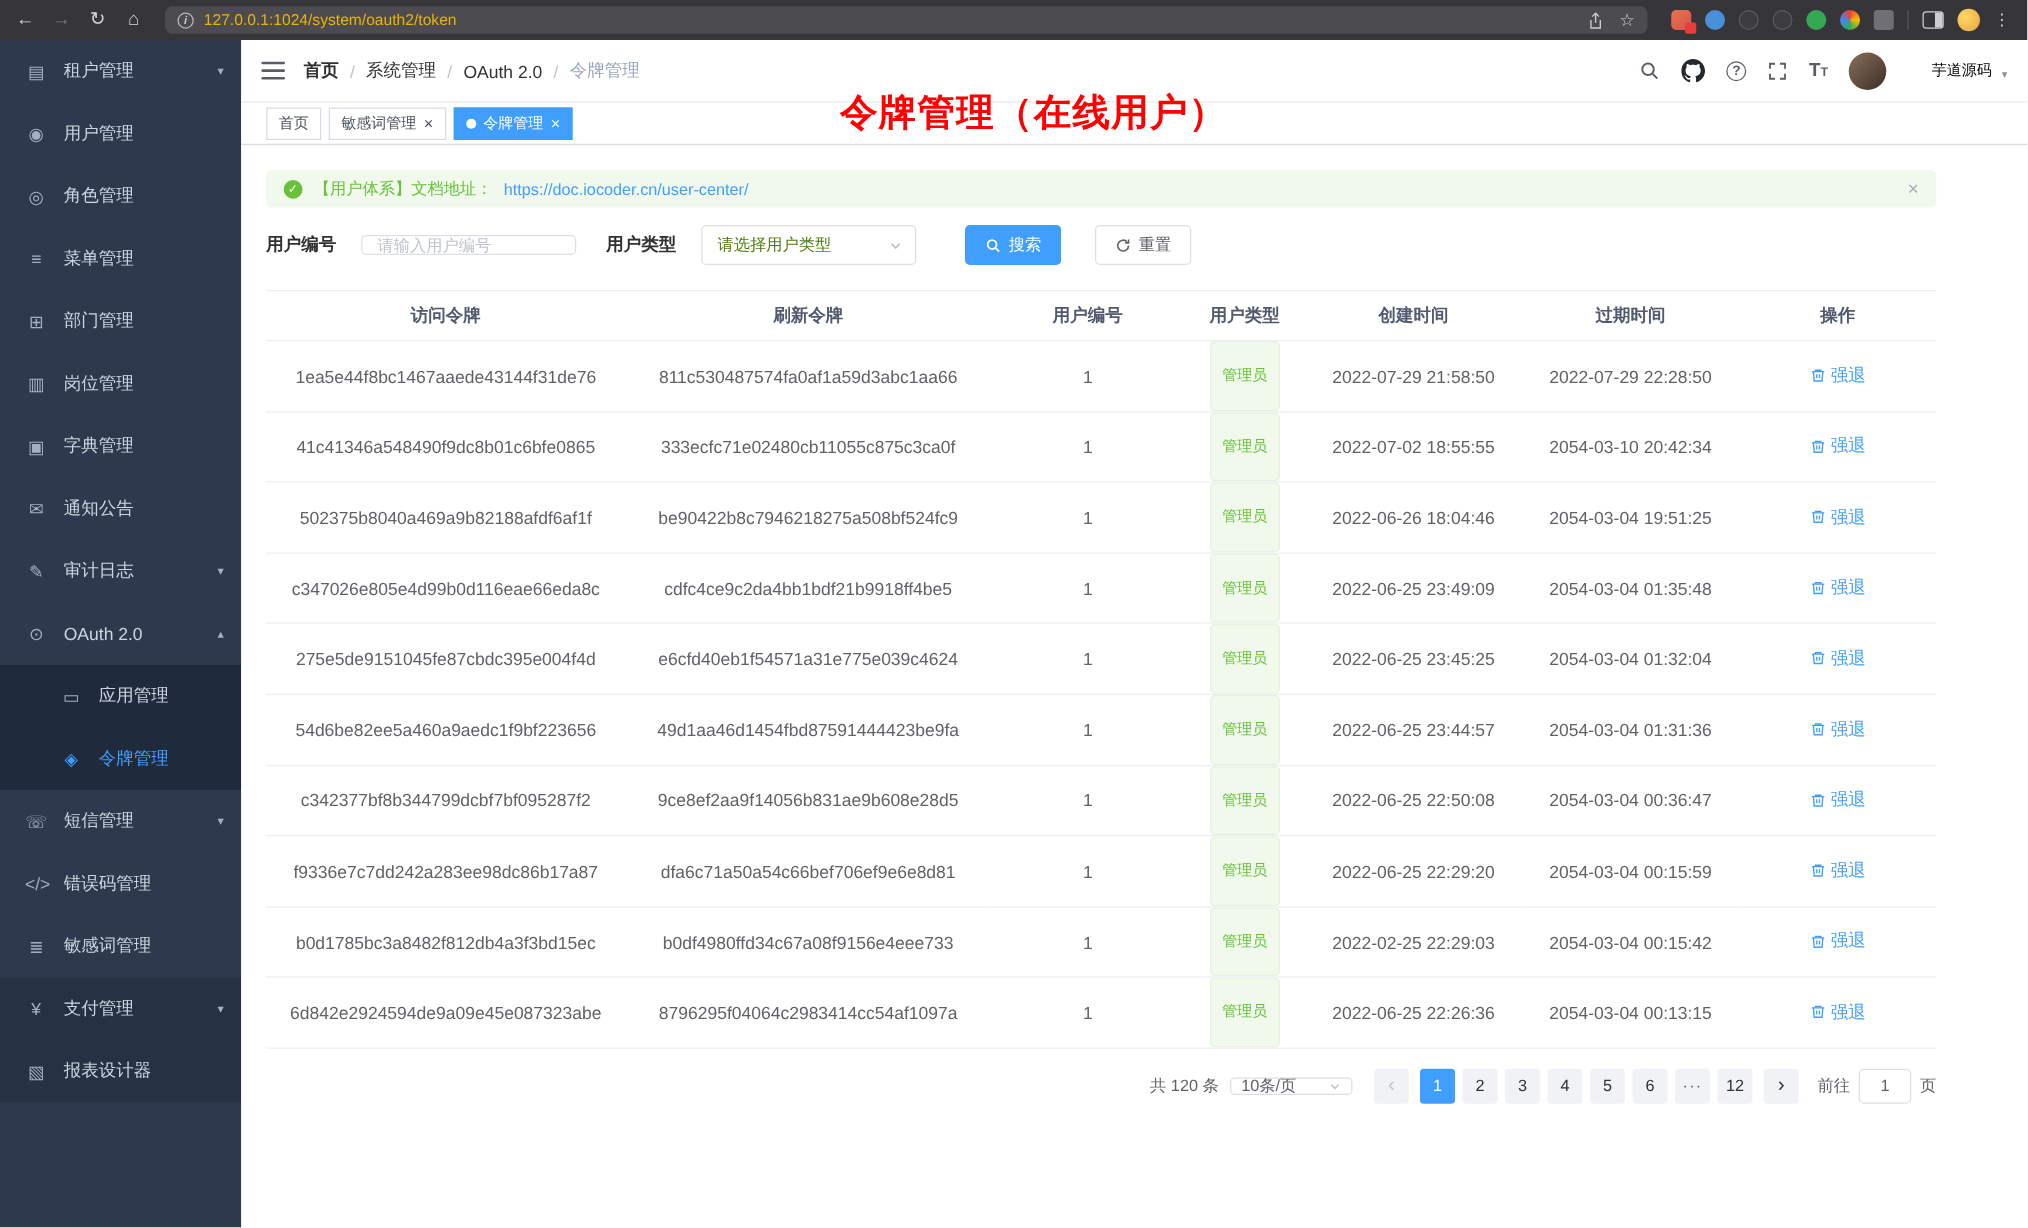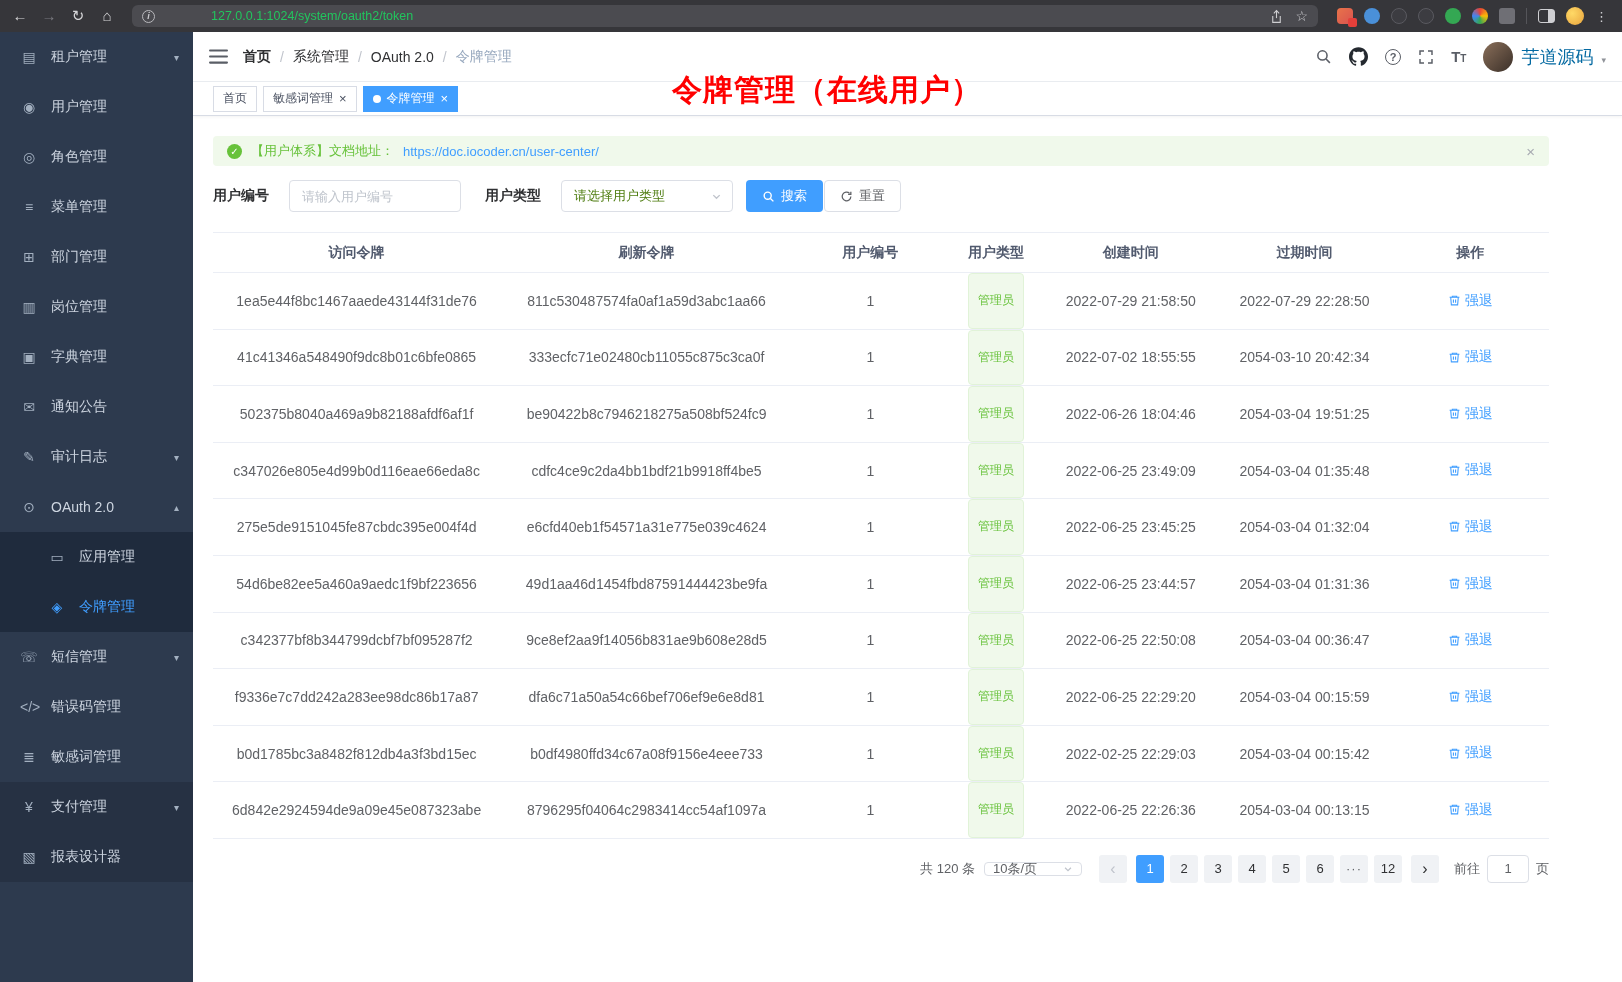--- a/index.html
+++ b/index.html
@@ -9,21 +9,21 @@
     background:#fff; overflow:hidden; position:relative;
     -webkit-font-smoothing:antialiased;
   }
 
   
   .browser-bar { height:32px; background:#36363a; display:flex; align-items:center; padding:0 10px; gap:9px; }
   .nav-glyph { font-size:15px; width:20px; text-align:center; color:#d6d6d8; cursor:pointer; line-height:32px; }
   .nav-glyph.dim { color:#7a7a80; }
   .url-box { flex:1; height:22px; background:#4b4b50; border-radius:6px; display:flex; align-items:center; padding:0 10px; gap:8px; margin:0 6px; min-width:0; }
   .info-badge { width:13px; height:13px; border:1px solid #b9b9bd; border-radius:50%; color:#c9c9cd; font-size:9px; font-style:italic; font-weight:bold; display:flex; align-items:center; justify-content:center; flex-shrink:0; }
-  .url-text { color:#22c55e; font-size:12.5px; white-space:nowrap; overflow:hidden;margin-left:48px; }
+  .url-text { color:#eab308; font-size:12.5px; white-space:nowrap; overflow:hidden; }
   .url-right { margin-left:auto; display:flex; align-items:center; gap:12px; }
   .star-glyph { color:#cfcfd2; font-size:14px; }
   .ext-row { display:flex; align-items:center; gap:11px; padding:0 4px; }
   .ext-dot { width:16px; height:16px; border-radius:4px; position:relative; display:inline-block; }
   .ext-grid { background:linear-gradient(135deg,#e8734a,#d9534f); }
   .ext-grid .badge { position:absolute; right:-4px; bottom:-3px; width:9px; height:9px; background:#e43f3a; border-radius:2px; }
   .ext-blue { background:#4a90d9; border-radius:50%; }
   .ext-dark { background:#3c3c41; border-radius:50%; border:1px solid #5a5a60; }
   .ext-green { background:#34a853; border-radius:50%; }
   .ext-color { border-radius:50%; background:conic-gradient(#ea4335,#fbbc05,#34a853,#4285f4,#ea4335); }
@@ -63,46 +63,46 @@
   .bc-item.last { color:#97a8be; }
   .bc-sep { color:#c0c4cc; }
   .top-actions { margin-left:auto; display:flex; align-items:center; gap:17px; }
   .action-icon { display:flex; align-items:center; justify-content:center; cursor:pointer; color:#5a5e66; }
   .help-circle { width:16px; height:16px; border:1.5px solid #5a5e66; border-radius:50%; font-size:11px; font-weight:bold; display:flex; align-items:center; justify-content:center; color:#5a5e66; }
   .fontsize-icon { display:flex; align-items:flex-end; color:#5a5e66; font-weight:bold; }
   .ft-big { font-size:15px; line-height:1; }
   .ft-small { font-size:10px; line-height:1.1; }
   .user-block { display:flex; align-items:center; gap:8px; cursor:pointer; }
   .avatar { width:30px; height:30px; border-radius:50%; background:linear-gradient(135deg,#8a6f5a,#3a2f28); }
-  .user-name { font-size:18px; color:#0369a1; }
+  .user-name { font-size:12px; color:#000000;margin-left:28px; }
   .user-caret { font-size:9px; color:#909399; margin-top:6px; }
 
   
   .tagbar { height:34px; display:flex; align-items:center; gap:6px; padding:0 20px; border-bottom:1px solid #d8dce5; box-shadow:0 1px 3px rgba(0,0,0,0.05); flex-shrink:0; }
   .tag-item { height:26px; display:inline-flex; align-items:center; gap:6px; padding:0 9px; border:1px solid #d8dce5; background:#fff; font-size:12px; color:#495060; cursor:pointer; }
   .tag-item.active { background:#409eff; border-color:#409eff; color:#fff; }
   .tag-dot { width:8px; height:8px; border-radius:50%; background:#fff; }
   .tag-close { font-size:13px; line-height:1; }
 
   
   .content { flex:1; padding:20px 73px 0 20px; overflow:hidden; }
 
   .alert { height:30px; background:#f0f9eb; border-radius:4px; display:flex; align-items:center; gap:9px; padding:0 14px; margin-bottom:14px; }
   .alert-check { width:15px; height:15px; border-radius:50%; background:#67c23a; color:#fff; font-size:10px; display:flex; align-items:center; justify-content:center; flex-shrink:0; }
   .alert-label { font-size:13px; color:#67c23a; }
   .alert-link { font-size:13px; color:#409eff; cursor:pointer; }
   .alert-close { margin-left:auto; color:#a8abb2; font-size:15px; cursor:pointer; }
 
   .filters { display:flex; align-items:center; margin-bottom:20px; }
   .filter-label { font-size:14px; font-weight:bold; color:#303133; margin-right:20px; white-space:nowrap; }
-  .ipt { width:172px; height:32px; border:1px solid #dcdfe6; border-radius:4px; font-size:13px; color:#606266; padding:0 12px; margin-right:24px; outline:none; font-family:inherit; }
+  .ipt { width:172px; height:16px; border:1px solid #dcdfe6; border-radius:4px; font-size:13px; color:#606266; padding:0 12px; margin-right:24px; outline:none; font-family:inherit; }
   .ipt::placeholder { color:#bfc4cc; }
   .select { width:172px; height:32px; border:1px solid #dcdfe6; border-radius:4px; display:flex; align-items:center; justify-content:space-between; padding:0 10px 0 12px; margin-right:12px; cursor:pointer; }
   .select .placeholder { font-size:13px; color:#4d7c0f; }
-  .btn { height:32px; border-radius:4px; display:inline-flex; align-items:center; gap:6px; padding:0 15px; font-size:13px; cursor:pointer; border:1px solid transparent; margin-left:1px; white-space:nowrap; }
+  .btn { height:32px; border-radius:4px; display:inline-flex; align-items:center; gap:6px; padding:0 15px; font-size:13px; cursor:pointer; border:1px solid transparent; margin-left:27px; white-space:nowrap; }
   .btn-primary { background:#409eff; color:#fff; }
   .btn-plain { background:#fff; border-color:#dcdfe6; color:#606266; }
 
   table { width:100%; border-collapse:collapse; font-size:14px; table-layout:fixed; }
   thead th { height:40px; color:#515a6e; font-weight:bold; border-top:1px solid #ebeef5; border-bottom:1px solid #ebeef5; white-space:nowrap; }
   tbody td { height:48px; color:#606266; text-align:center; border-bottom:1px solid #ebeef5; white-space:nowrap; overflow:hidden; }
   .tag-success { display:inline-block; background:#f0f9eb; border:1px solid #e1f3d8; color:#67c23a; font-size:12px; padding:19px 9px; border-radius:4px; line-height:1.3; }
   .action-link { color:#409eff; display:inline-flex; align-items:center; gap:4px; cursor:pointer; font-size:14px;justify-content:center; }
   .trash-icon { display:flex; align-items:center; }
 

